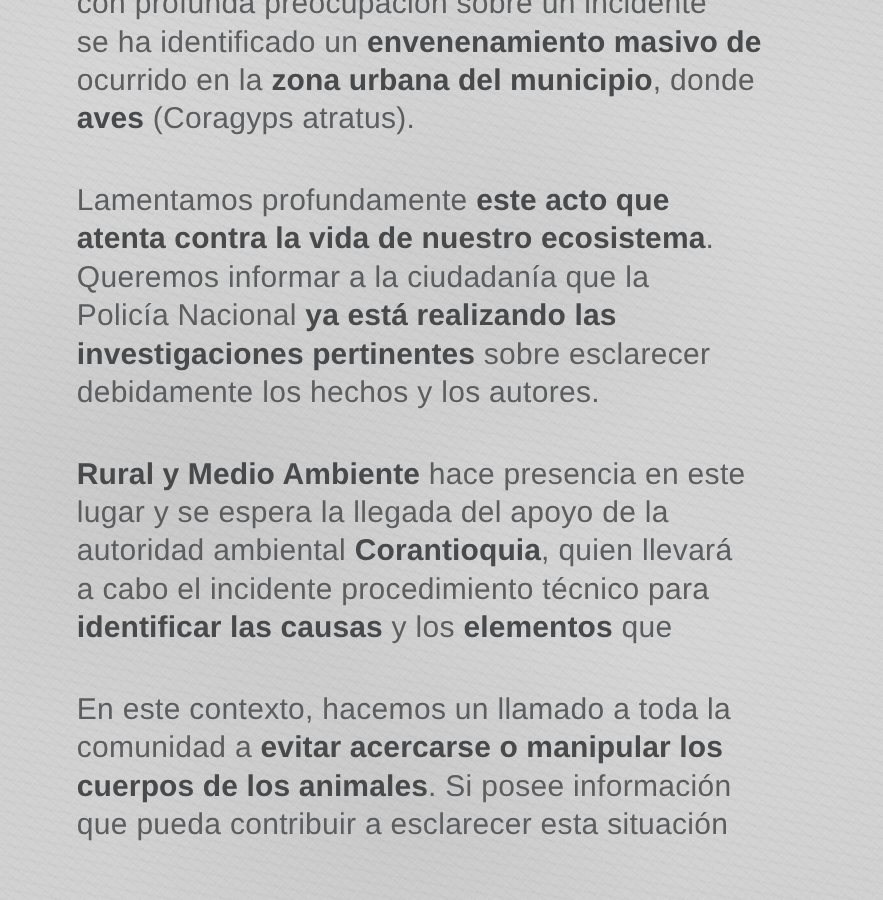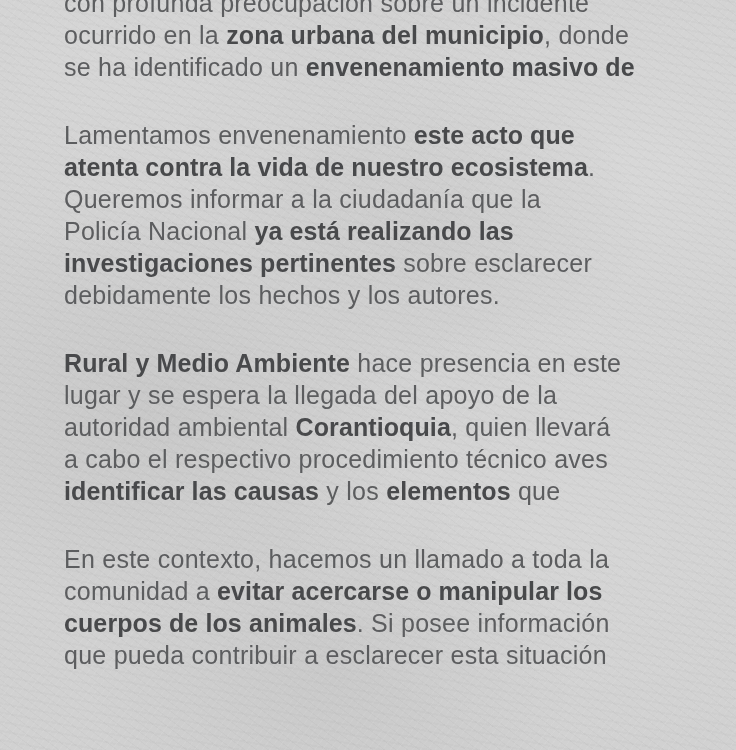--- a/index.html
+++ b/index.html
@@ -64,36 +64,37 @@
   }
 </style>
 </head>
 <body>
 
 <main class="sheet">
   <div class="texture"></div>
   <article class="text-block">
       <p class="para">
         <span class="line"><span class="run">con profunda preocupación sobre un incidente</span></span>
+        <span class="line"><span class="run">se ha identificado un </span><strong class="run">envenenamiento masivo de</strong></span>
         <span class="line"><span class="run">ocurrido en la </span><strong class="run">zona urbana del municipio</strong><span class="run">, donde</span></span>
-        <span class="line"><span class="run">se ha identificado un </span><strong class="run">envenenamiento masivo de</strong></span>
+        <span class="line"><strong class="run">aves</strong><span class="run"> (Coragyps atratus).</span></span>
       </p>
       <p class="para">
-        <span class="line"><span class="run">Lamentamos envenenamiento </span><strong class="run">este acto que</strong></span>
+        <span class="line"><span class="run">Lamentamos profundamente </span><strong class="run">este acto que</strong></span>
         <span class="line"><strong class="run">atenta contra la vida de nuestro ecosistema</strong><span class="run">.</span></span>
         <span class="line"><span class="run">Queremos informar a la ciudadanía que la</span></span>
         <span class="line"><span class="run">Policía Nacional </span><strong class="run">ya está realizando las</strong></span>
         <span class="line"><strong class="run">investigaciones pertinentes</strong><span class="run"> sobre esclarecer</span></span>
         <span class="line"><span class="run">debidamente los hechos y los autores.</span></span>
       </p>
       <p class="para">
         <span class="line"><strong class="run">Rural y Medio Ambiente</strong><span class="run"> hace presencia en este</span></span>
         <span class="line"><span class="run">lugar y se espera la llegada del apoyo de la</span></span>
         <span class="line"><span class="run">autoridad ambiental </span><strong class="run">Corantioquia</strong><span class="run">, quien llevará</span></span>
-        <span class="line"><span class="run">a cabo el respectivo procedimiento técnico aves</span></span>
+        <span class="line"><span class="run">a cabo el incidente procedimiento técnico para</span></span>
         <span class="line"><strong class="run">identificar las causas</strong><span class="run"> y los </span><strong class="run">elementos</strong><span class="run"> que</span></span>
       </p>
       <p class="para">
         <span class="line"><span class="run">En este contexto, hacemos un llamado a toda la</span></span>
         <span class="line"><span class="run">comunidad a </span><strong class="run">evitar acercarse o manipular los</strong></span>
         <span class="line"><strong class="run">cuerpos de los animales</strong><span class="run">. Si posee información</span></span>
         <span class="line"><span class="run">que pueda contribuir a esclarecer esta situación</span></span>
       </p>
     </article>
 </main>

